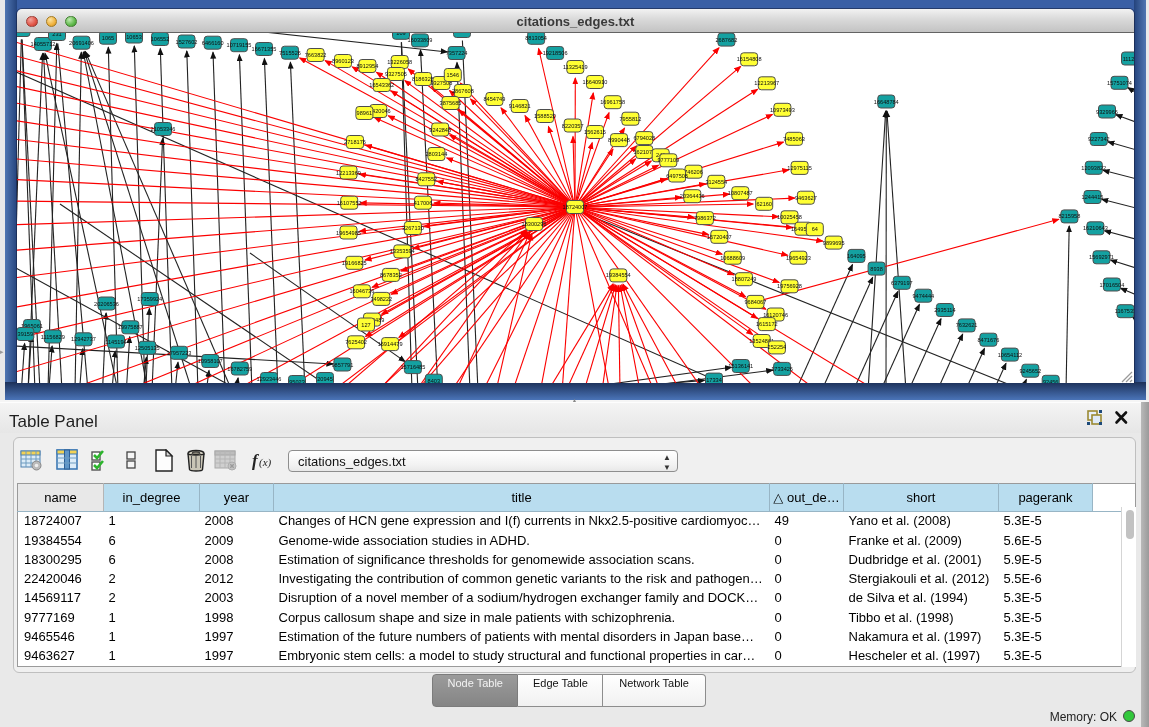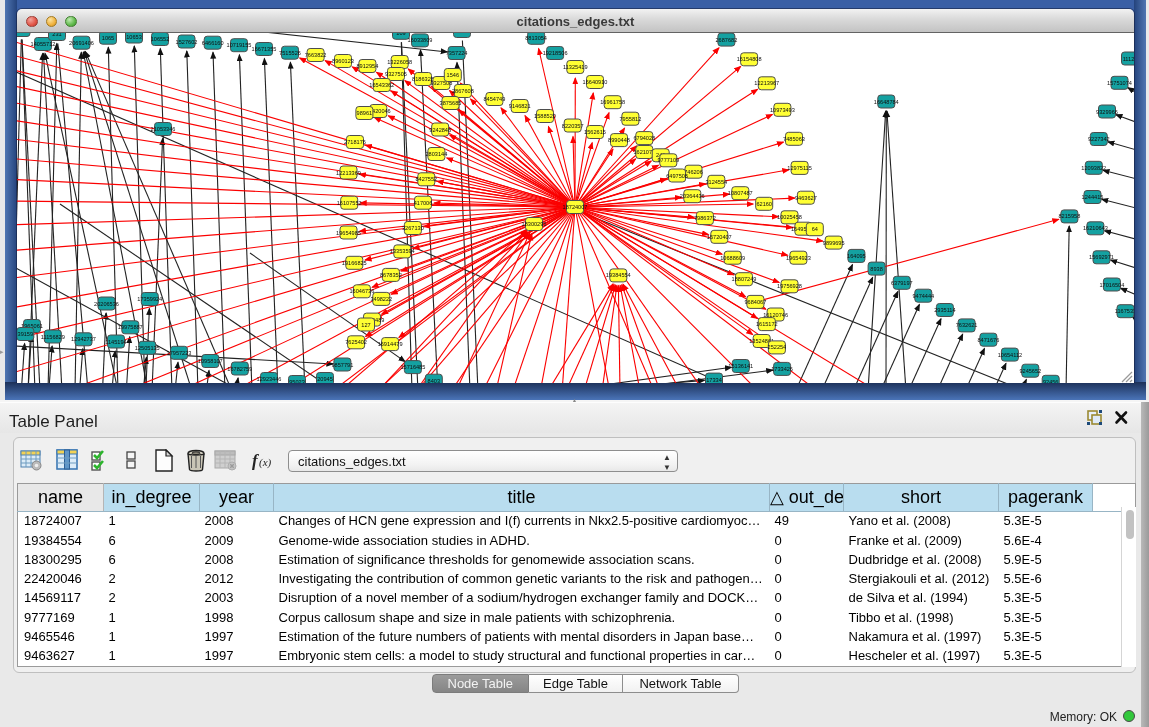--- a/index.html
+++ b/index.html
@@ -21,29 +21,29 @@
 #tphead{position:absolute;left:0;top:402px;width:1141px;height:31px;background:linear-gradient(180deg,#f4f4f4,#e6e6e6);border-top:1px solid #fdfdfd}
 #tphead .t{position:absolute;left:9px;top:9px;font-size:17px;color:#1e1e1e}
 #tpbox{position:absolute;left:13px;top:437px;width:1123px;height:236px;background:#f0f0f0;border:1px solid #bfbfbf;border-radius:6px}
 
 #tbar{position:absolute;left:17px;top:448px;height:28px}
 .ic{position:absolute;top:1px}
 #combo{position:absolute;left:288px;top:450px;width:390px;height:22px;border:1px solid #8e8e8e;border-radius:4px;background:linear-gradient(180deg,#ffffff,#f2f2f2 70%,#e8e8e8);font-size:13px;color:#111;line-height:21px;padding-left:9px}
 #combo .arr{position:absolute;right:6px;top:0;height:100%;font-size:8px;color:#333;line-height:10px;padding-top:2px}
 
 #tbl{position:absolute;left:17px;top:483px;width:1119px;height:184px;background:#fff;border:1px solid #9a9a9a;font-size:13px;border-collapse:collapse;table-layout:fixed}
-#tbl th{height:23px;background:#b9ddef;border-right:1px solid #98b5c5;border-bottom:1px solid #98b5c5;font-weight:normal;font-size:18px;padding:0;overflow:hidden;white-space:nowrap}
+#tbl th{height:23px;background:#b9ddef;border-right:1px solid #98b5c5;border-bottom:1px solid #98b5c5;font-weight:normal;font-size:13px;padding:0;overflow:hidden;white-space:nowrap}
 #tbl th.h1{background:#e8e8e8;border-right:1px solid #b5b5b5}
 #tbl th.h8{background:#fff;border-right:none}
 #tbl td{height:16px;padding:0 0 0 5px;overflow:hidden;white-space:nowrap;color:#000;line-height:16px}
 #tbl td.c1{padding-left:6px}
 #scrl{position:absolute;left:1121px;top:507px;width:15px;height:160px;border-left:1px solid #d5d5d5;background:#fff}
 #thumb{position:absolute;left:3.5px;top:3px;width:8px;height:29px;border-radius:4px;background:#c2c2c2}
 
-#tabs{position:absolute;left:432px;top:674px;height:19px;display:flex;font-size:13px}
+#tabs{position:absolute;left:432px;top:674px;height:33px;display:flex;font-size:11px}
 .tab{border:1px solid #8d8d8d;border-left:none;background:linear-gradient(180deg,#ffffff,#f1f1f1);color:#111;line-height:17px;padding:0 14.5px}
 .tab.sel{background:linear-gradient(180deg,#9b9b9b,#858585);color:#f3f3f3;border-color:#7c7c7c;border-radius:4px 0 0 4px;border-left:1px solid #7c7c7c}
 .tab.last{border-radius:0 4px 4px 0}
 #mem{position:absolute;right:32px;top:710px;font-size:12px;color:#222}
 #memdot{position:absolute;right:14px;top:710px;width:12px;height:12px;border-radius:50%;background:#32c83c;border:1px solid #4a4a4a}
 
 #split{position:absolute;left:0;top:400px;width:1149px;height:2px;background:#f5f5f5}
 #splitArr{position:absolute;left:571px;top:397px;font-size:7px;color:#888}
 #ltick{position:absolute;left:0;top:348px;width:5px;height:8px;font-size:7px;color:#9a9a9a;line-height:8px}
 </style></head>
@@ -925,29 +925,29 @@
           <td class="c6">Yano et al. (2008)</td>
           <td class="c7">5.3E-5</td>
         </tr>
 <tr>
           <td class="c1">19384554</td>
           <td class="c2">6</td>
           <td class="c3">2009</td>
           <td class="c4">Genome-wide association studies in ADHD.</td>
           <td class="c5">0</td>
           <td class="c6">Franke et al. (2009)</td>
-          <td class="c7">5.6E-4</td>
+          <td class="c7">5.6E-5</td>
         </tr>
 <tr>
           <td class="c1">18300295</td>
           <td class="c2">6</td>
           <td class="c3">2008</td>
           <td class="c4">Estimation of significance thresholds for genomewide association scans.</td>
           <td class="c5">0</td>
-          <td class="c6">Dudbridge et al. (2008)</td>
+          <td class="c6">Dudbridge et al. (2001)</td>
           <td class="c7">5.9E-5</td>
         </tr>
 <tr>
           <td class="c1">22420046</td>
           <td class="c2">2</td>
           <td class="c3">2012</td>
           <td class="c4">Investigating the contribution of common genetic variants to the risk and pathogen…</td>
           <td class="c5">0</td>
           <td class="c6">Stergiakouli et al. (2012)</td>
           <td class="c7">5.5E-6</td>

